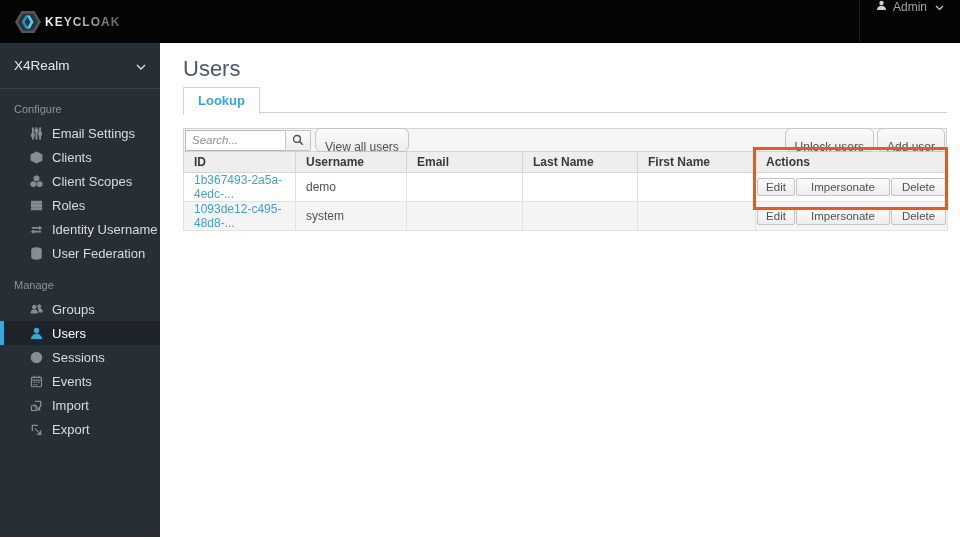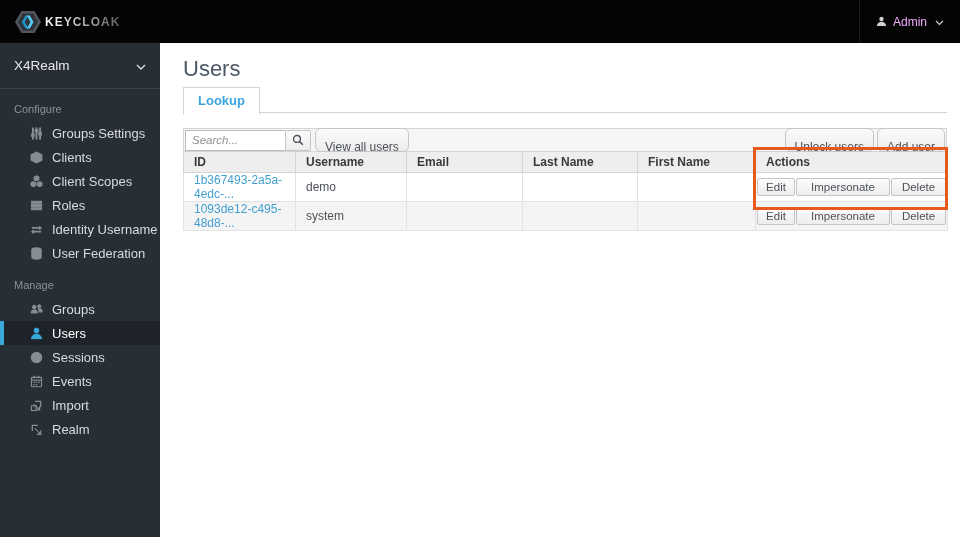--- a/index.html
+++ b/index.html
@@ -7,21 +7,21 @@
     font-family:"Liberation Sans", sans-serif; }
   body { position:relative; }
 
   
   .topbar { position:absolute; left:0; top:0; width:960px; height:43px;
     background:#040404; display:flex; align-items:center; justify-content:space-between; }
   .brand { display:flex; align-items:center; gap:4px; padding-left:15px; cursor:pointer; }
   .brand-text { font-size:12px; font-weight:bold; letter-spacing:1px;
     background:linear-gradient(90deg,#ffffff 0%,#cfcfcf 35%,#5d5d5d 100%);
     -webkit-background-clip:text; background-clip:text; color:transparent; }
-  .user-menu { display:flex; align-items:center; gap:6px; color:#f0abfc; font-size:12px;
+  .user-menu { display:flex; align-items:flex-start; gap:6px; color:#a3a3a3; font-size:12px;
     padding:0 16px; height:43px; border-left:1px solid #1c1c1c; cursor:pointer; }
   .user-menu .caret { margin-left:2px; }
 
   
   .sidebar { position:absolute; left:0; top:43px; width:160px; height:494px;
     background:#282e36; }
   .realm-selector { height:46px; display:flex; align-items:center; justify-content:space-between;
     padding:0 14px; border-bottom:1px solid #3a414a; cursor:pointer; }
   .realm-selector .realm-name { color:#e8eaec; font-size:13.5px; }
   .nav-section-label { color:#8b929a; font-size:11px; padding:14px 0 6px 14px; }
@@ -128,21 +128,21 @@
     <span style="display:flex;">
       <svg width="13" height="13" viewBox="0 0 14 14" class="icon-default">
         <rect x="2.6" y="1" width="1" height="12"></rect>
           <rect x="6.5" y="1" width="1" height="12"></rect>
           <rect x="10.4" y="1" width="1" height="12"></rect>
         <rect x="1.6" y="7.5" width="3" height="2.6"></rect>
           <rect x="5.5" y="2.6" width="3" height="2.6"></rect>
           <rect x="9.4" y="6" width="3" height="2.6"></rect>
       </svg>
     </span>
-    <span class="nav-label">Groups Settings</span>
+    <span class="nav-label">Email Settings</span>
   </div>
 
   <div class="nav-item">
     <span style="display:flex;">
       <svg width="13" height="13" viewBox="0 0 14 14" class="icon-default" fill="none" stroke-width="1.2">
         <polygon points="7,1.2 12.8,4.2 12.8,9.8 7,12.8 1.2,9.8 1.2,4.2"></polygon>
         <path d="M1.2 4.2 L7 7.2 L12.8 4.2 M7 7.2 L7 12.8"></path>
       </svg>
     </span>
     <span class="nav-label">Clients</span>
@@ -255,21 +255,21 @@
   </div>
 
   <div class="nav-item">
     <span style="display:flex;">
       <svg width="13" height="13" viewBox="0 0 14 14" class="icon-default">
         <path d="M1.8 1.8 H8.5 V3.2 H3.2 V8.5 H1.8 z" stroke="none"></path>
         <path d="M6.2 6.2 L11.4 11.4 V9 H12.8 V13.6 H8.2 V12.2 H10.6 L5.4 7 z" stroke="none" transform="translate(-0.6,-0.8)"></path>
         <rect x="1.8" y="1.8" width="10.4" height="10.4" fill="none" stroke-width="1.2" opacity="0.0"></rect>
       </svg>
     </span>
-    <span class="nav-label">Realm</span>
+    <span class="nav-label">Export</span>
   </div>
 </div>
 <div class="bottom-strip"></div>
 
 <div class="main">
   <div class="page-title">Users</div>
 
   <div class="tabs">
     <span class="tab">Lookup</span>
   </div>

